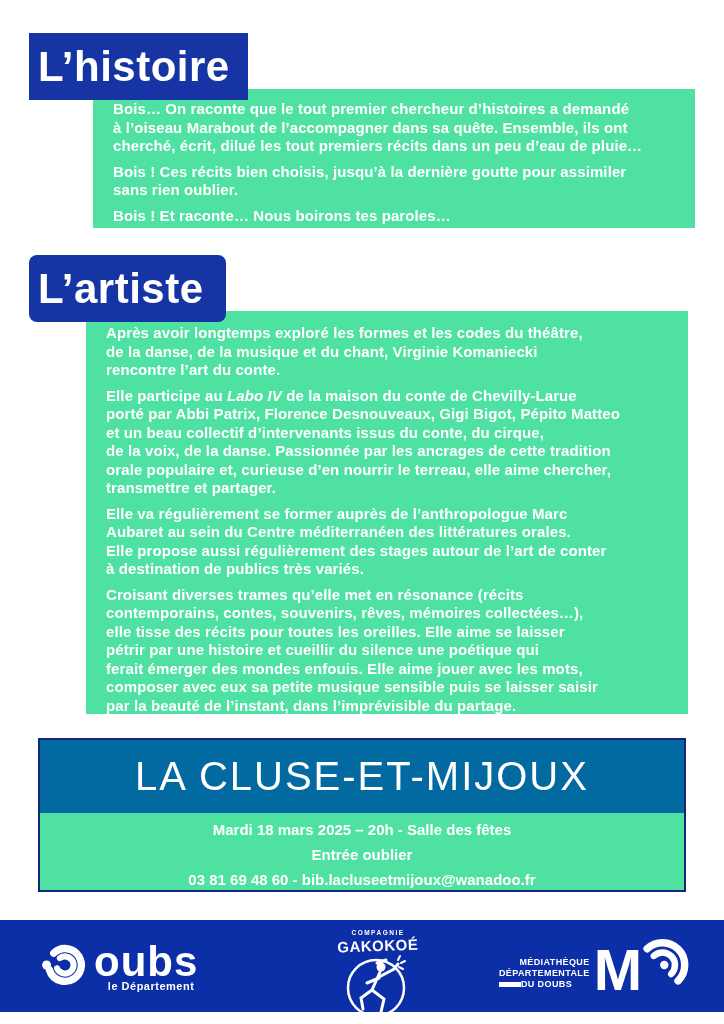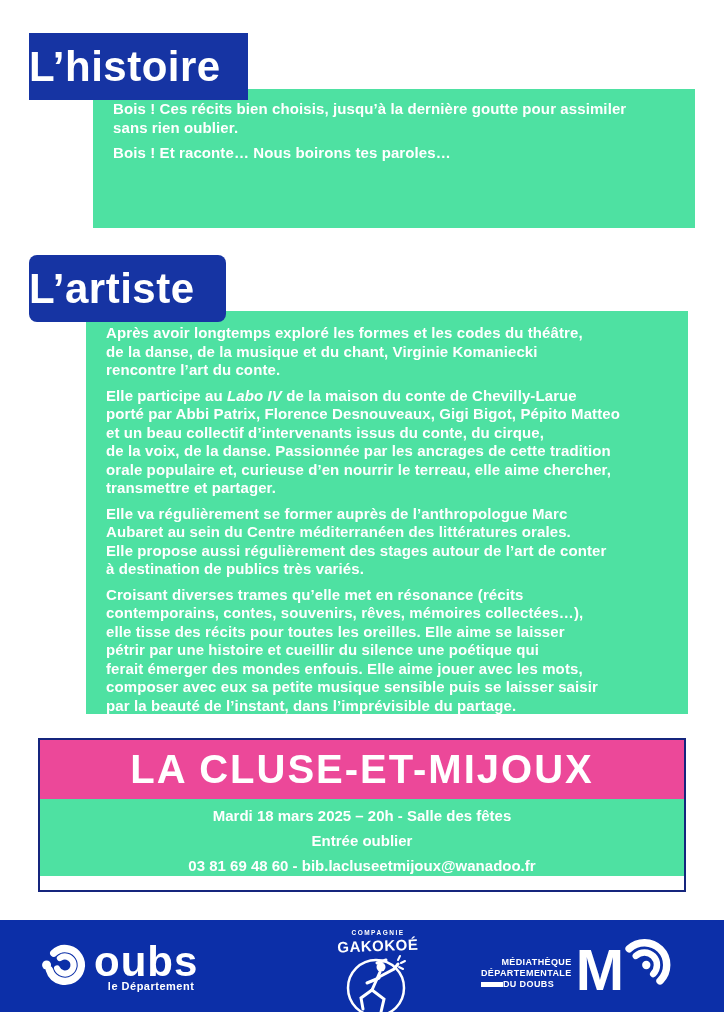--- a/index.html
+++ b/index.html
@@ -15,20 +15,21 @@
   
   .title-box {
     position: absolute;
     background: #1634a3;
     color: #ffffff;
     font-weight: bold;
     font-size: 42px;
     letter-spacing: 0.5px;
     display: flex;
     align-items: center;
+    padding-left: 9px;
     box-sizing: border-box;
     z-index: 2;
   }
   .title-histoire { left: 29px; top: 33px; width: 219px; height: 67px; }
   .title-artiste  { left: 29px; top: 255px; width: 197px; height: 67px; border-radius: 8px; }
 
   
   .green-box {
     position: absolute;
     background: #4ee1a2;
@@ -50,28 +51,28 @@
 
   
   .event-block {
     position: absolute;
     left: 38px; top: 738px; width: 648px; height: 154px;
     border: 2px solid #15257d;
     box-sizing: border-box;
     z-index: 1;
   }
   .event-banner {
-    background: #ec4899;
-    color: #ffffff;
-    height: 59px;
+    background: #0369a1;
+    color: #ffffff;
+    height: 73px;
     display: flex;
     align-items: center;
     justify-content: center;
     font-size: 40px;
-    font-weight: bold;
+    font-weight: normal;
     letter-spacing: 2px;
   }
   .event-info {
     background: #4ee1a2;
     color: #ffffff;
     height: 77px;
     text-align: center;
     box-sizing: border-box;
     padding-top: 4px;
   }
@@ -95,21 +96,21 @@
   .doubs-word {
     font-size: 42px; font-weight: bold; letter-spacing: 1px;
     line-height: 48px; margin-left: 2px;
   }
   .doubs-tagline {
     font-size: 11px; font-weight: 600; letter-spacing: 0.5px;
     text-align: right; margin-top: -6px; padding-right: 4px;
   }
   .gakokoe-logo { position: absolute; left: 328px; top: 6px; }
   .md-logo {
-    position: absolute; right: 48px; top: 14px;
+    position: absolute; right: 30px; top: 14px;
     display: flex; align-items: flex-end;
   }
   .md-lines {
     text-align: right;
     font-size: 9px; font-weight: bold; letter-spacing: 0.4px;
     line-height: 11px;
     margin-bottom: 6px;
   }
   .md-bar-line { display: flex; align-items: center; justify-content: flex-start; }
   .md-bar { display: inline-block; width: 22px; height: 5px; background: #ffffff; }
@@ -119,20 +120,21 @@
   }
   svg { display: block; }
 </style>
 </head>
 <body>
 
 <div class="page">
 
   <div class="title-box title-histoire">L’histoire</div>
   <div class="green-box green-histoire">
+    <p>Bois… On raconte que le tout premier chercheur d’histoires a demandé<br>à l’oiseau Marabout de l’accompagner dans sa quête. Ensemble, ils ont<br>cherché, écrit, dilué les tout premiers récits dans un peu d’eau de pluie…</p>
     <p>Bois ! Ces récits bien choisis, jusqu’à la dernière goutte pour assimiler<br>sans rien oublier.</p>
     <p>Bois ! Et raconte… Nous boirons tes paroles…</p>
   </div>
 
   <div class="title-box title-artiste">L’artiste</div>
   <div class="green-box green-artiste">
     <p>Après avoir longtemps exploré les formes et les codes du théâtre,<br>de la danse, de la musique et du chant, Virginie Komaniecki<br>rencontre l’art du conte.</p>
     <p>Elle participe au <em>Labo IV</em> de la maison du conte de Chevilly-Larue<br>porté par Abbi Patrix, Florence Desnouveaux, Gigi Bigot, Pépito Matteo<br>et un beau collectif d’intervenants issus du conte, du cirque,<br>de la voix, de la danse. Passionnée par les ancrages de cette tradition<br>orale populaire et, curieuse d’en nourrir le terreau, elle aime chercher,<br>transmettre et partager.</p>
     <p>Elle va régulièrement se former auprès de l’anthropologue Marc<br>Aubaret au sein du Centre méditerranéen des littératures orales.<br>Elle propose aussi régulièrement des stages autour de l’art de conter<br>à destination de publics très variés.</p>
     <p>Croisant diverses trames qu’elle met en résonance (récits<br>contemporains, contes, souvenirs, rêves, mémoires collectées…),<br>elle tisse des récits pour toutes les oreilles. Elle aime se laisser<br>pétrir par une histoire et cueillir du silence une poétique qui<br>ferait émerger des mondes enfouis. Elle aime jouer avec les mots,<br>composer avec eux sa petite musique sensible puis se laisser saisir<br>par la beauté de l’instant, dans l’imprévisible du partage.</p>

